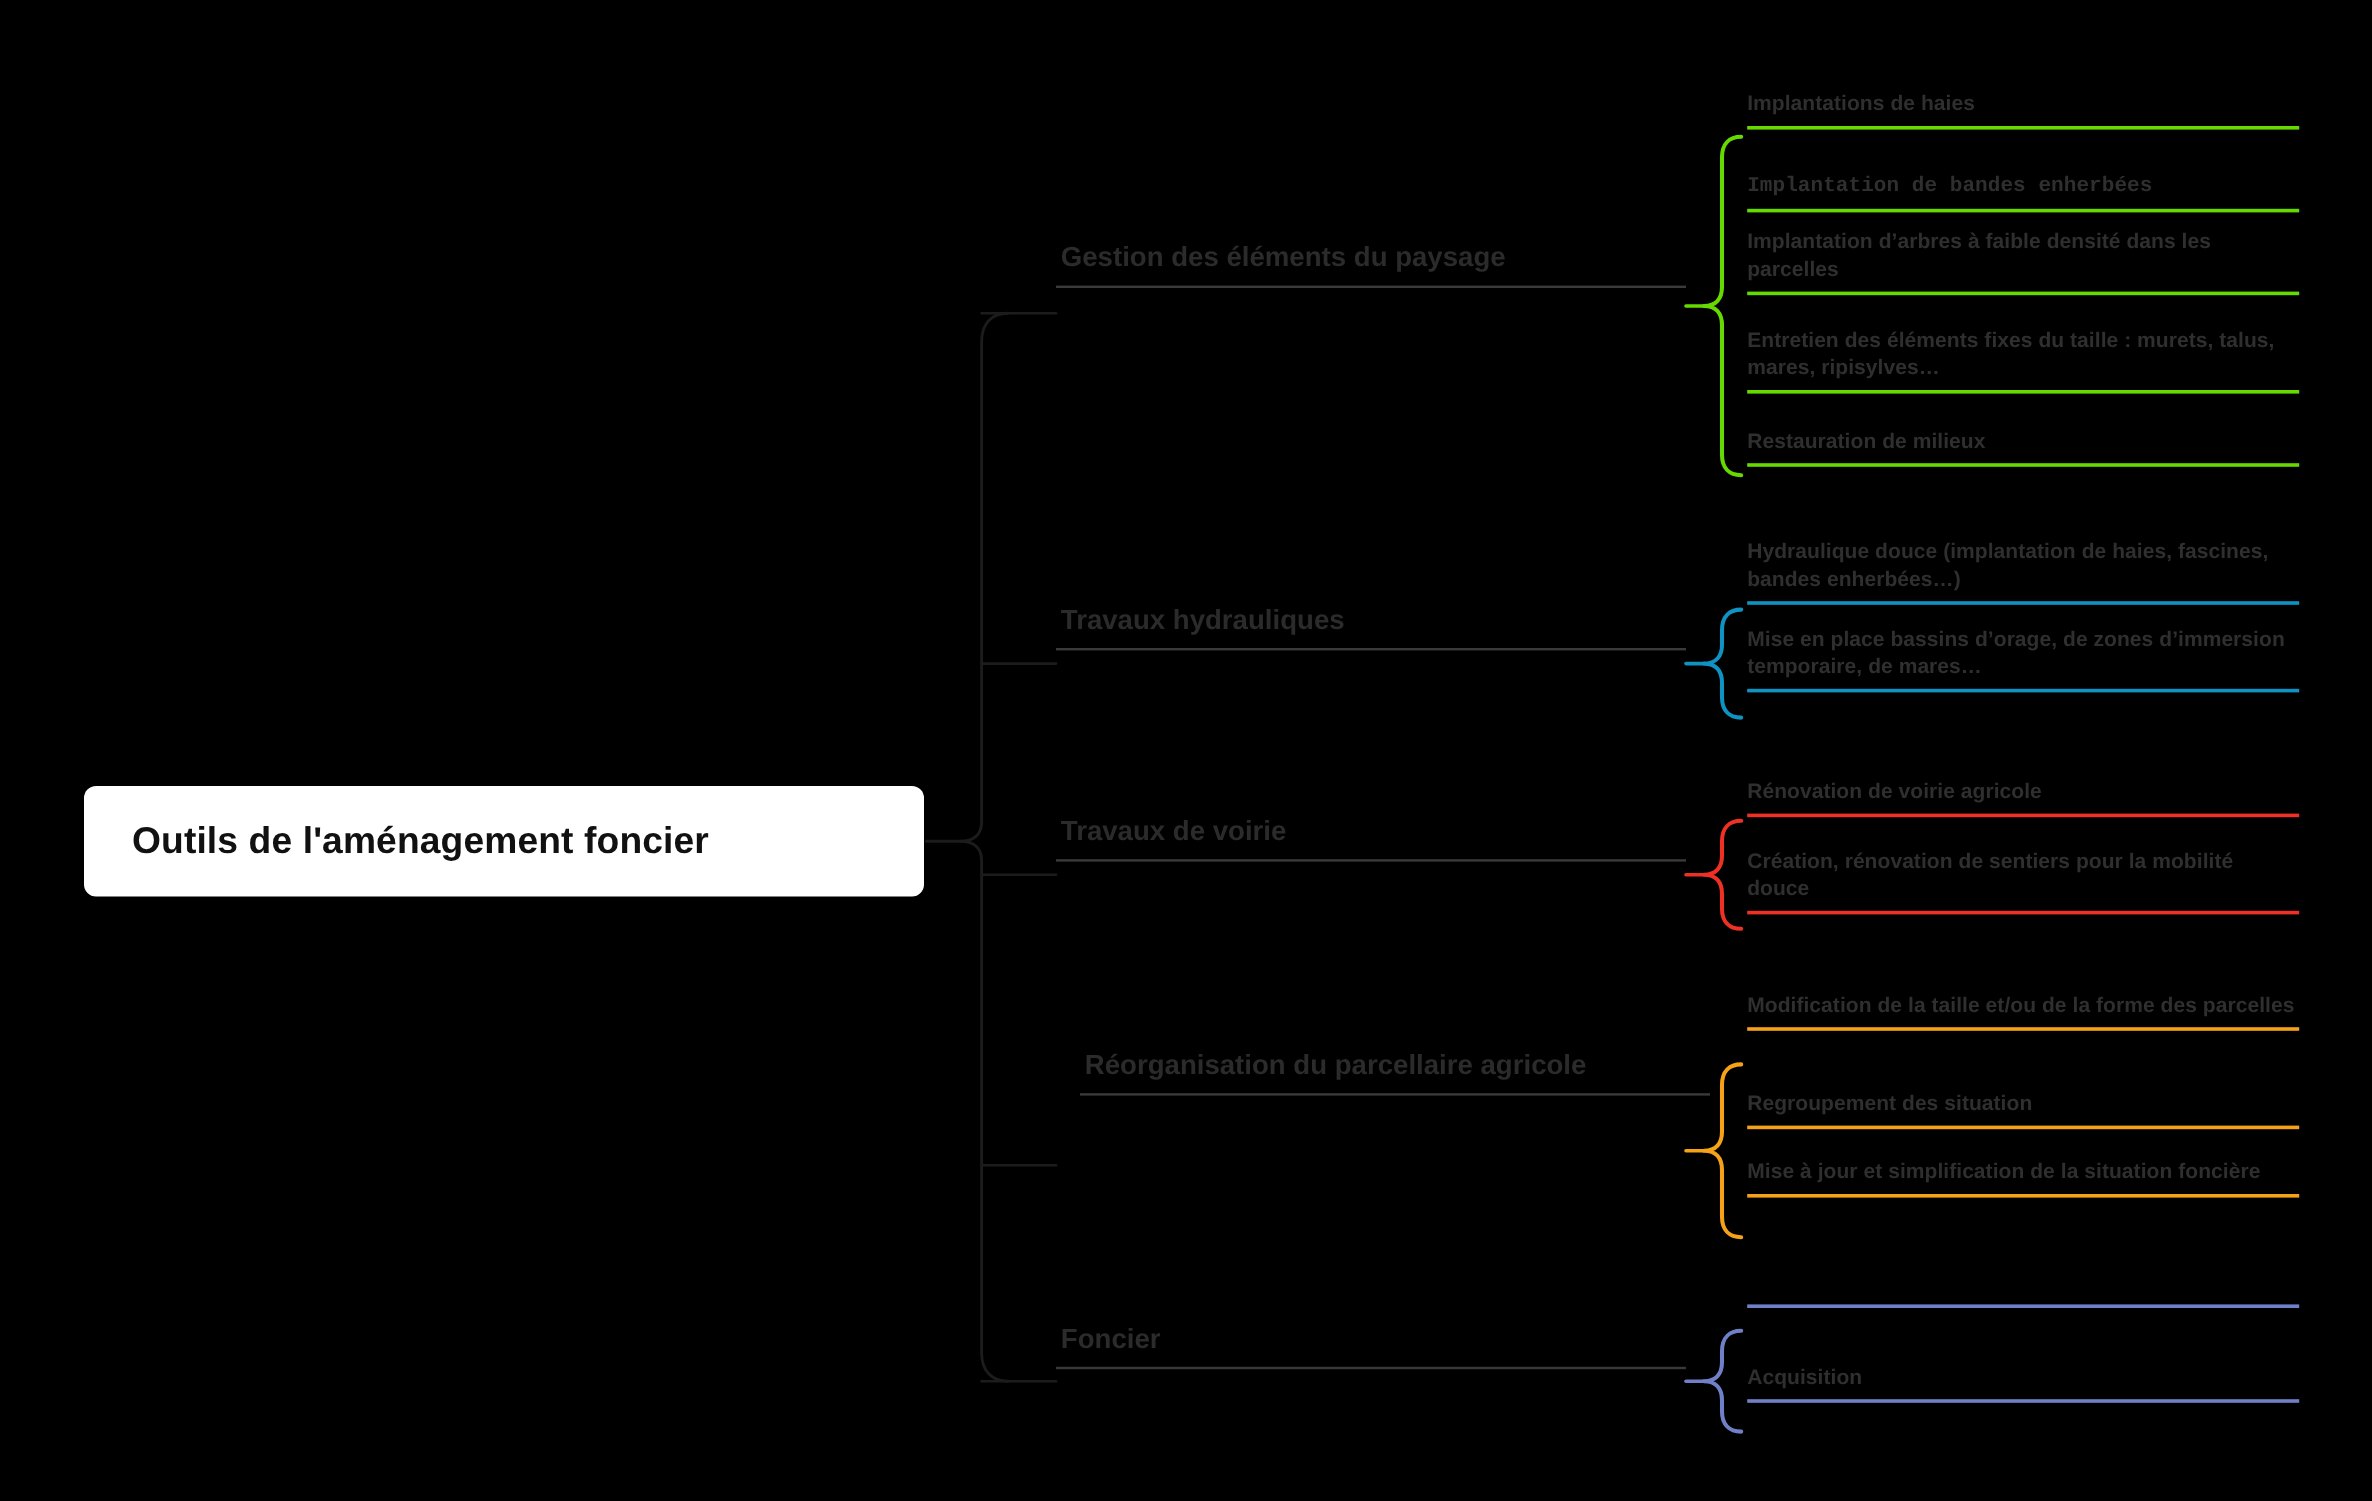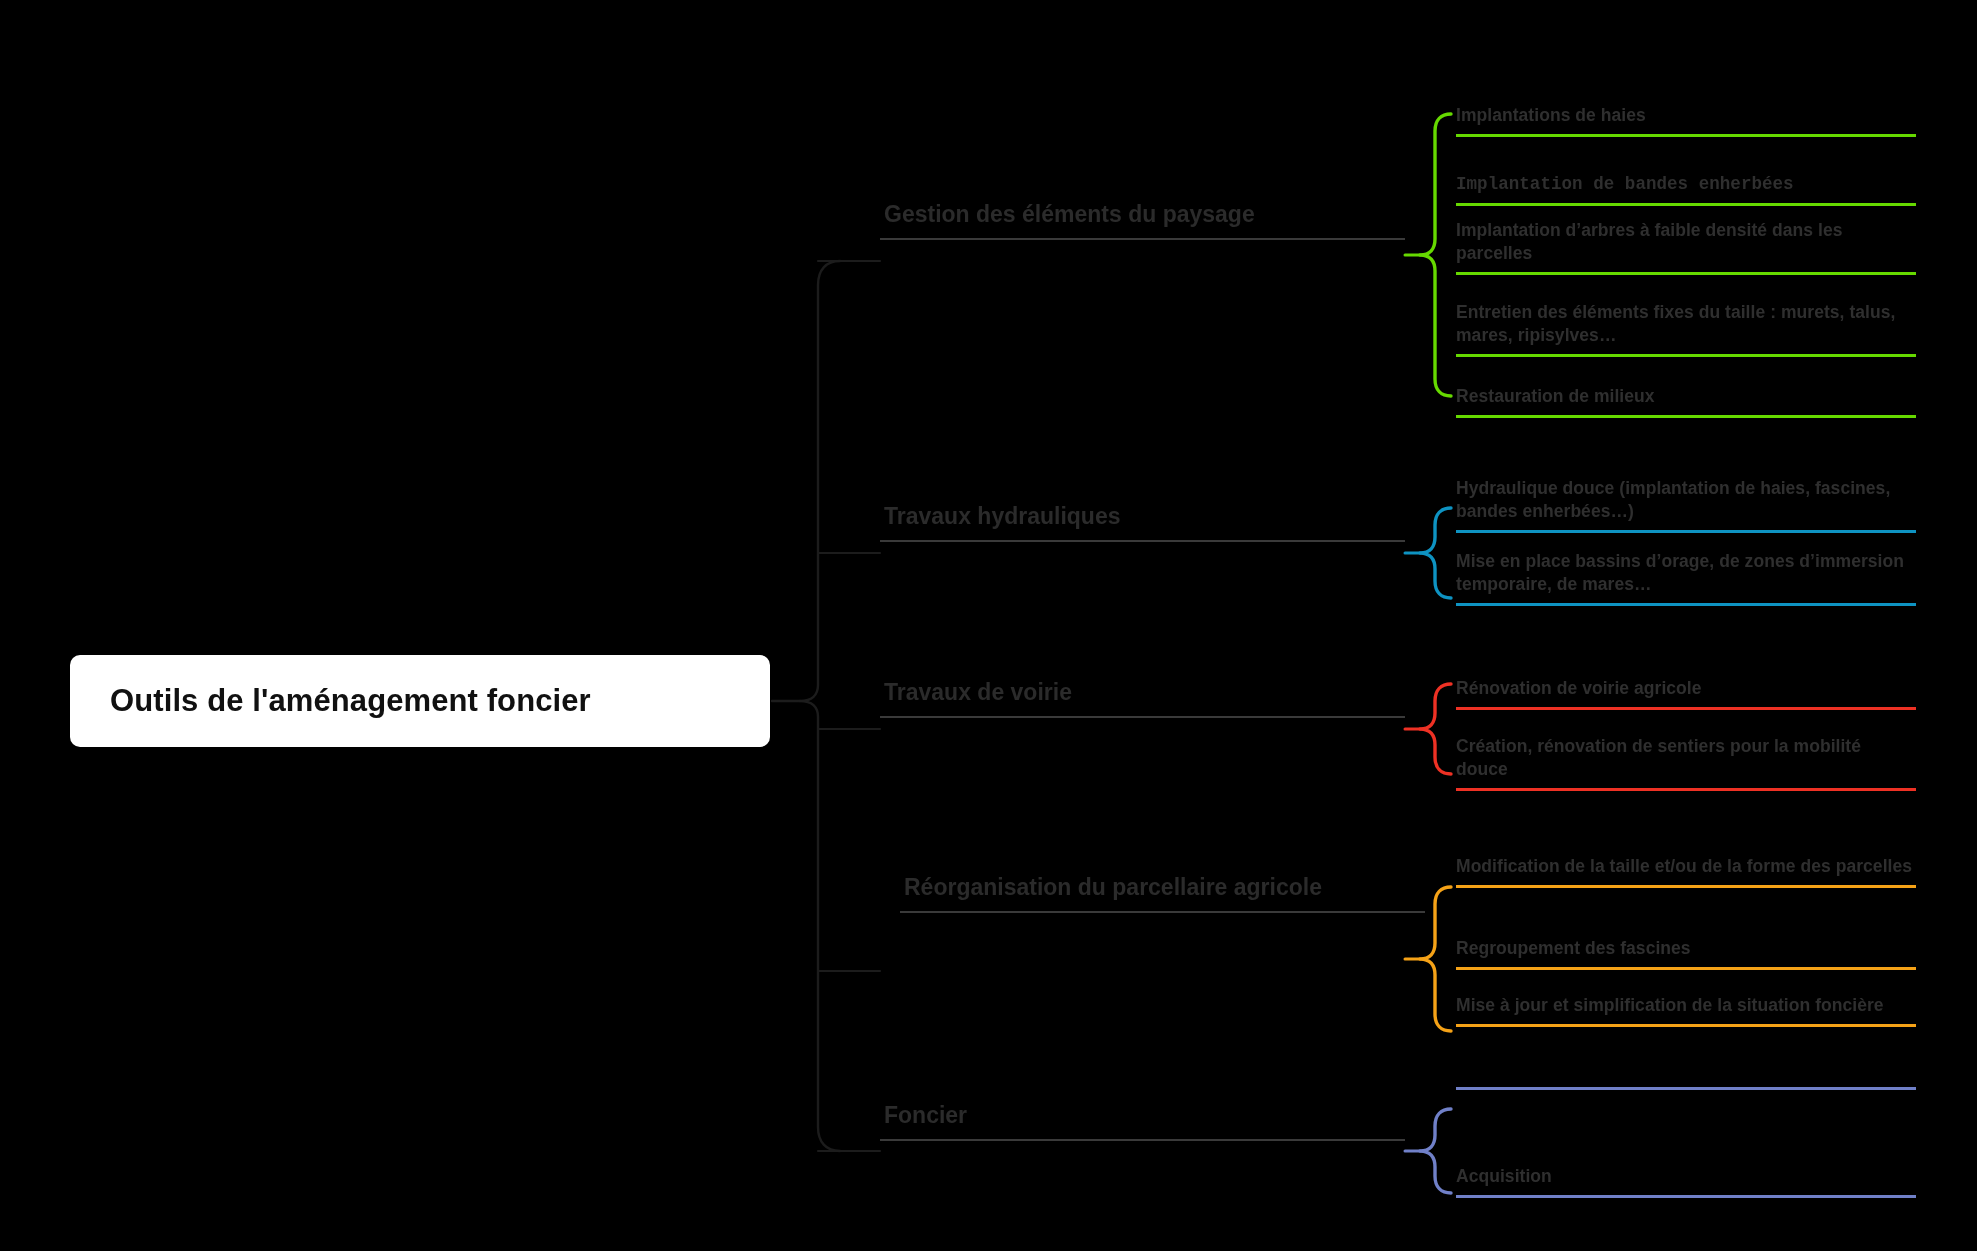--- a/index.html
+++ b/index.html
@@ -74,21 +74,20 @@
     position: absolute;
     left: 1456px;
     width: 460px;
   }
   .leaf-label {
     font-size: 17.5px;
     font-weight: 700;
     color: #2f2f2f;
     line-height: 1.30;
     letter-spacing: 0.05px;
-    margin-top: 29px;
   }
   .leaf-rule {
     margin-top: 7px;
     height: 3px;
     width: 460px;
   }
 </style>
 </head>
 <body>
 
@@ -226,21 +225,21 @@
   <div class="branch" style="top:873px;margin-left:20px;">
     <div class="branch-label">Réorganisation du parcellaire agricole</div>
     <div class="branch-rule"></div>
   </div>
 
   <div class="leaf" style="top:826px;">
     <div class="leaf-label">Modification de la taille et/ou de la forme des parcelles</div>
     <div class="leaf-rule" style="background:#f5a217;"></div>
   </div>
   <div class="leaf" style="top:908px;">
-    <div class="leaf-label">Regroupement des fascines</div>
+    <div class="leaf-label">Regroupement des situation</div>
     <div class="leaf-rule" style="background:#f5a217;"></div>
   </div>
   <div class="leaf" style="top:965px;">
     <div class="leaf-label">Mise à jour et simplification de la situation foncière</div>
     <div class="leaf-rule" style="background:#f5a217;"></div>
   </div>
 
   <div class="branch" style="top:1101px;">
     <div class="branch-label">Foncier</div>
     <div class="branch-rule"></div>

